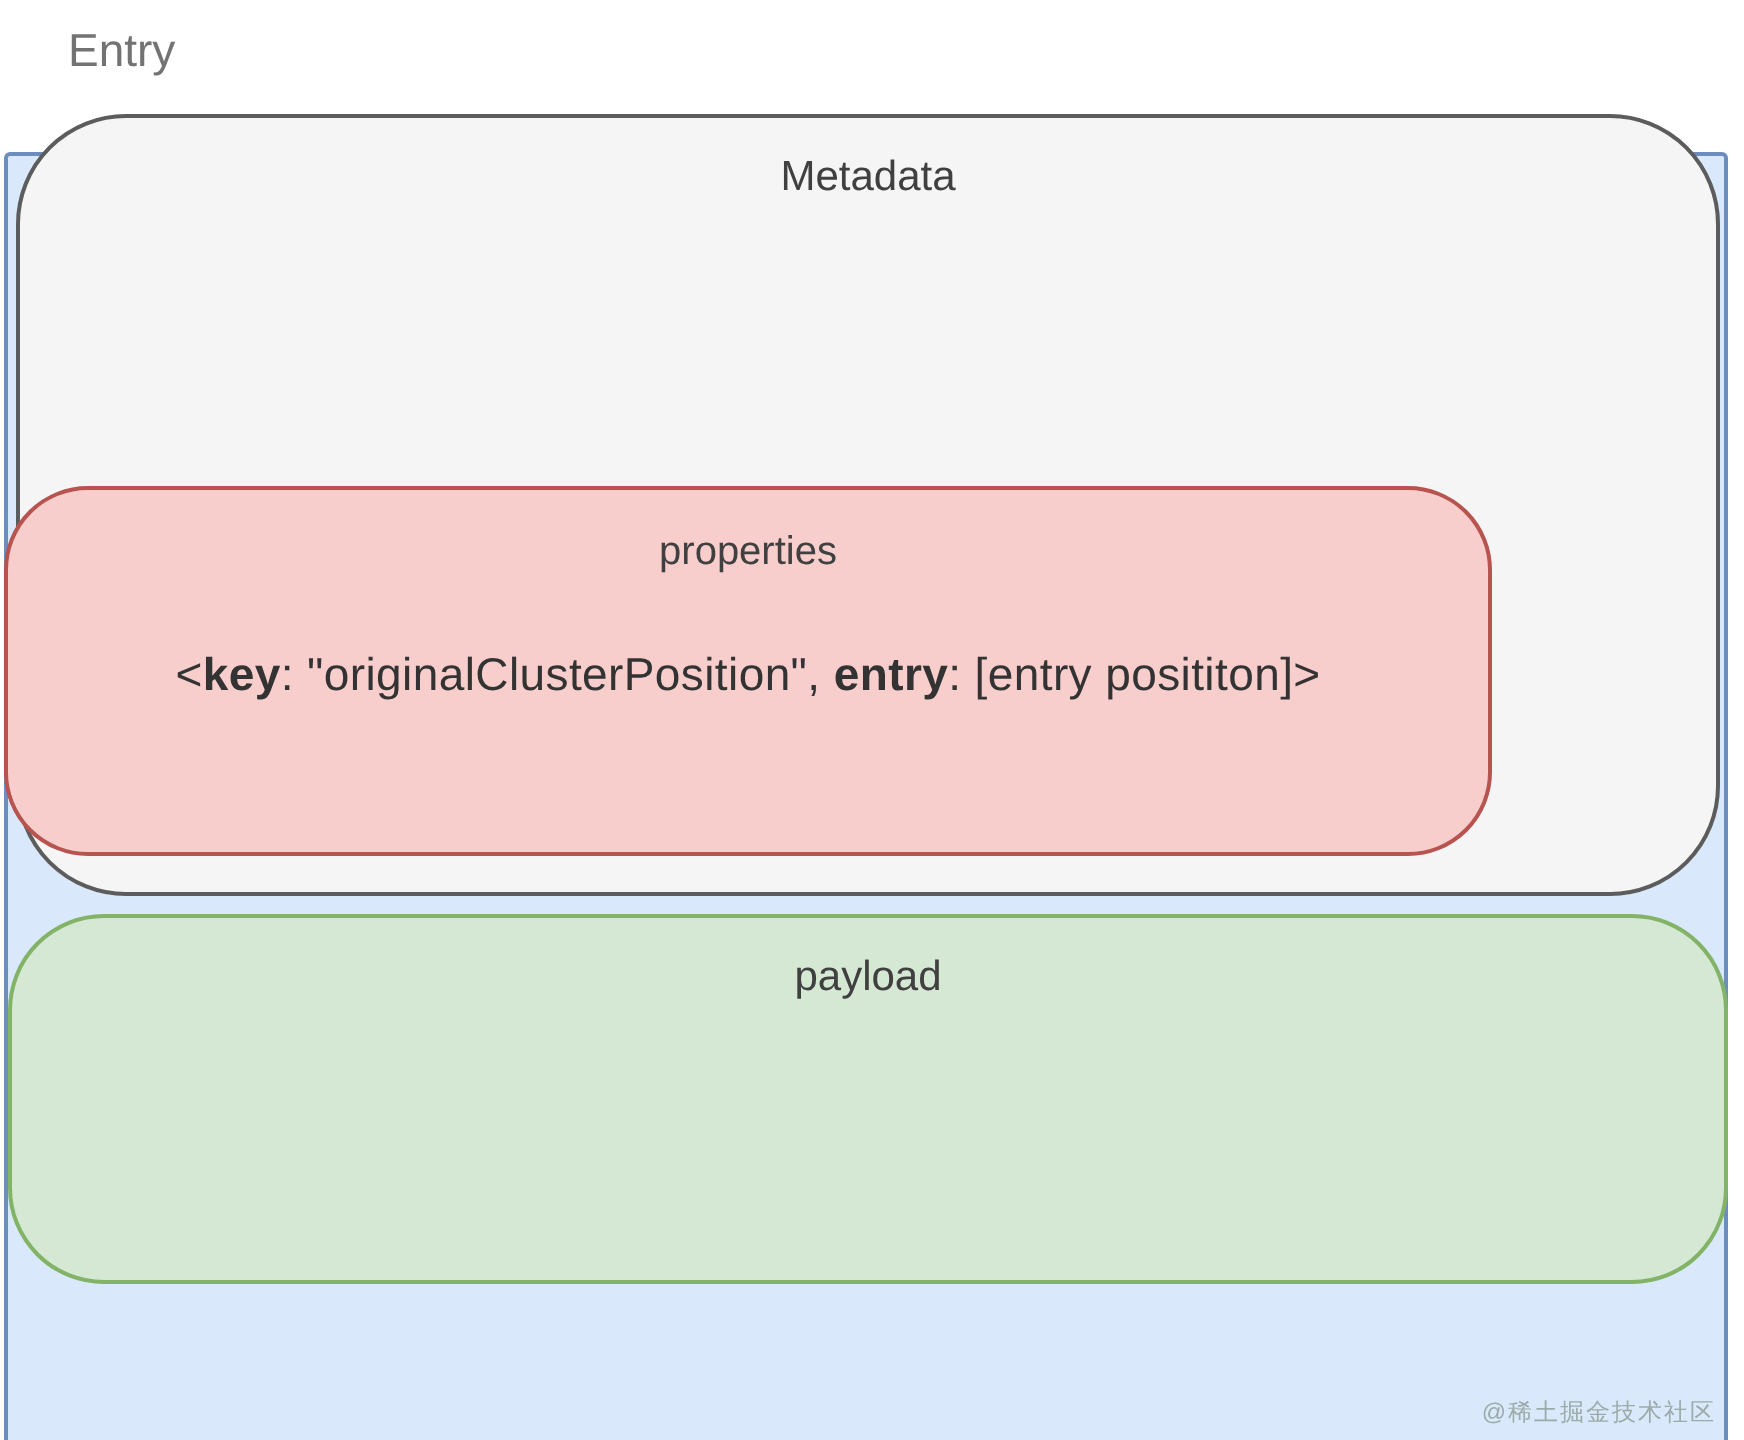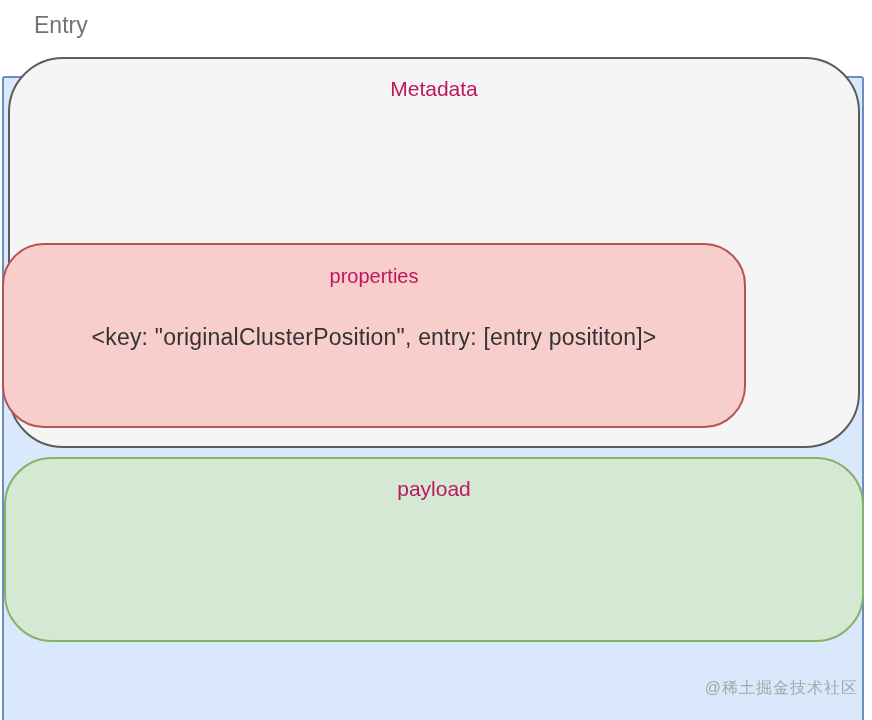--- a/index.html
+++ b/index.html
@@ -60,42 +60,42 @@
   .payload-box {
     left: 4px;
     top: 457px;
     width: 860px;
     height: 185px;
     border-radius: 48px;
     z-index: 1;
   }
   .box-label {
     font-size: 21px;
-    color: #be185d;
+    color: #404040;
     padding-top: 18px;
     line-height: 1.15;
   }
   .properties-box .box-label {
     font-size: 20px;
     padding-top: 20px;
   }
   .properties-content {
     margin-top: 36px;
     font-size: 23px;
     color: #333333;
     letter-spacing: 0.2px;
   }
   .properties-content b {
-    font-weight: 400;
+    font-weight: 700;
   }
   .watermark {
     position: absolute;
-    top: 678px;
+    top: 698px;
     right: 14px;
-    font-size: 16px;
+    font-size: 12px;
     color: rgba(122, 138, 122, 0.65);
     z-index: 3;
     letter-spacing: 1px;
   }
 </style>
 </head>
 <body>
 
 <div class="canvas">
 

